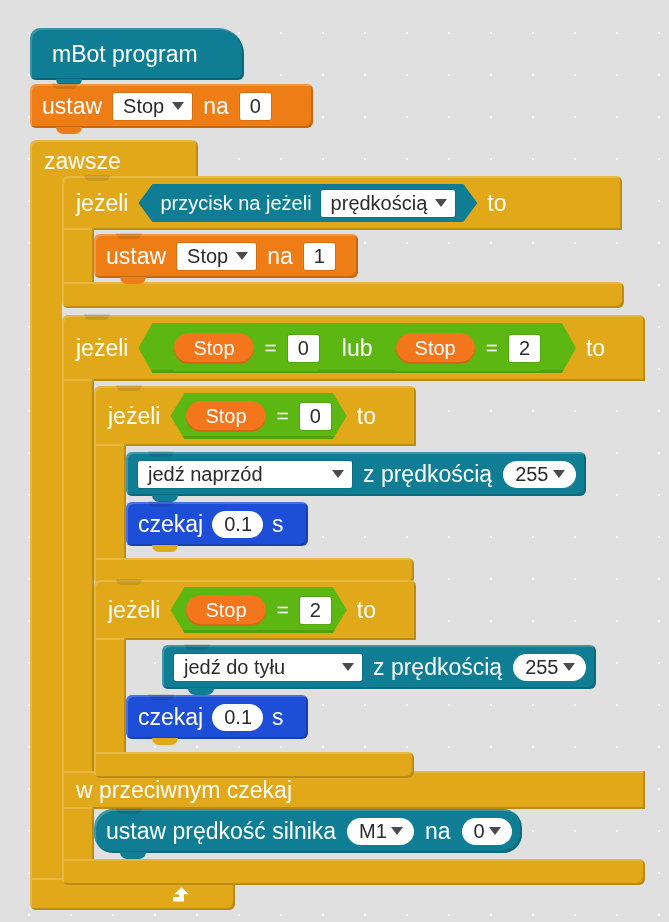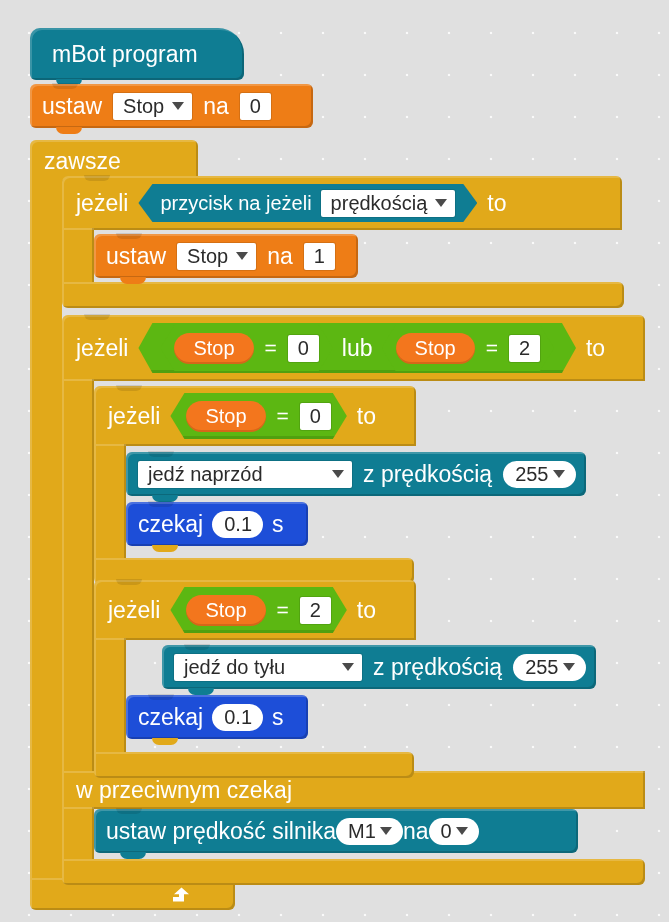--- a/index.html
+++ b/index.html
@@ -342,21 +342,21 @@
   </div>
 
   <div class="blk stack gold" style="left:126px; top:695px; width:182px; height:44px; gap:9px;">
     <div class="notch" style="left:22px;"></div>
     <span class="lbl">czekaj</span>
     <span class="pill">0.1</span>
     <span class="lbl">s</span>
     <div class="tab" style="left:26px; background:#e1a91a;"></div>
   </div>
 
-  <div class="blk stack teal" style="left:94px; top:809px; width:484px; height:44px; gap:0;">
+  <div class="blk stack teal" style="left:94px; top:809px; width:428px; height:44px; gap:11px;border-radius:19px;">
     <div class="notch" style="left:22px;"></div>
     <span class="lbl">ustaw prędkość silnika</span>
     <span class="pill">
       <span>M1</span>
       <i class="caret"></i>
     </span>
     <span class="lbl">na</span>
     <span class="pill">
       <span>0</span>
       <i class="caret"></i>

